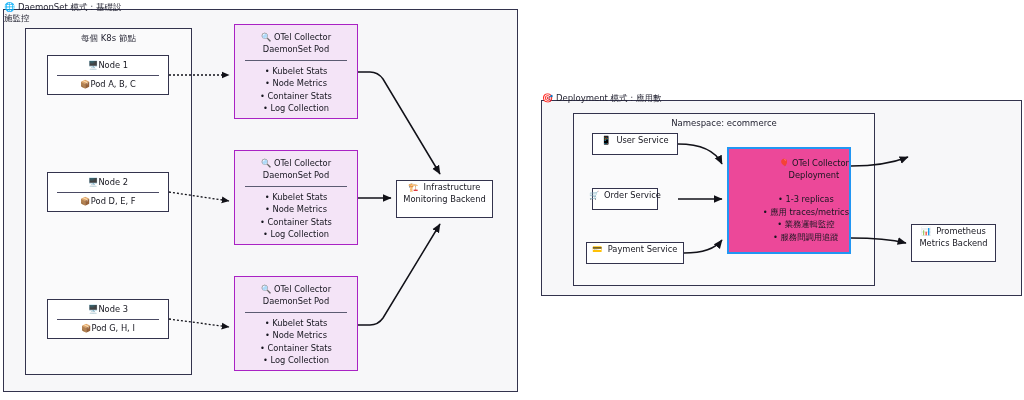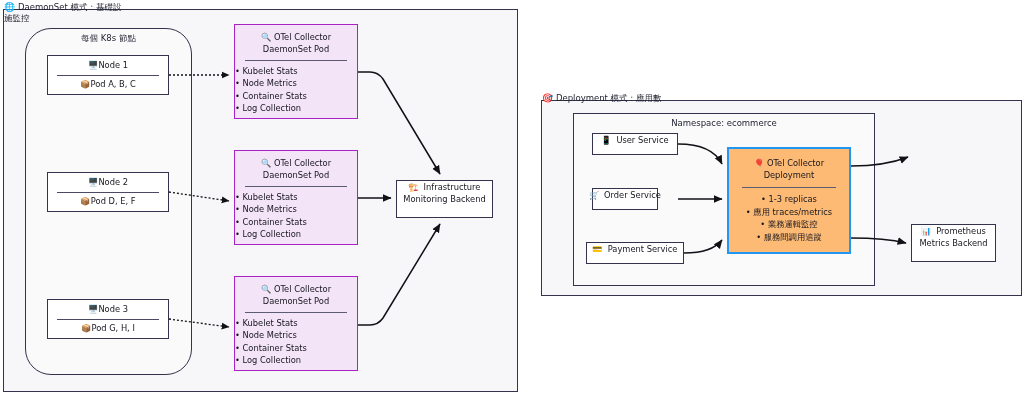--- a/index.html
+++ b/index.html
@@ -104,51 +104,52 @@
     padding-top:6px;
   }
   .pod .title{
     font-size:8.3px;line-height:12px;text-align:center;
   }
   .pod .hr{
     height:0;border-top:1.3px solid #5b5b72;
     margin:5px 10px 4px 10px;
   }
   .pod .bullets{
-    font-size:8.3px;line-height:12.3px;text-align:left;
+    font-size:8.3px;line-height:12.3px;text-align:center;
   }
 
   
   .depl{
     position:absolute;
     box-sizing:border-box;
-    background:#fdba74;
+    background:#ec4899;
     border:2px solid #2196f3;
     display:flex;flex-direction:column;
     color:#16161f;
     padding-top:8px;
+    align-items:flex-end;
   }
   .depl .title{font-size:8.3px;line-height:12px;text-align:center;}
   .depl .hr{height:0;border-top:1.3px solid #5b5b72;margin:6px 13px 5px 13px;}
   .depl .bullets{font-size:8.3px;line-height:12.6px;text-align:center;}
 </style>
 </head>
 <body>
 
 <div class="stage">
 
   <div class="panel" style="left:3px;top:9px;width:515px;height:383px;">
     <div class="panel-title">
       <span class="ico">🌐</span>
       <span>DaemonSet 模式：基礎設</span><br>
       <span>施監控</span>
     </div>
   </div>
 
-  <div class="subpanel" style="left:25px;top:28px;width:167px;height:347px;border-radius:26px;">
+  <div class="subpanel" style="left:25px;top:28px;width:167px;height:347px;">
     <div class="subpanel-title">每個 K8s 節點</div>
   </div>
 
   <div class="splitbox" style="left:47px;top:55px;width:122px;height:40px;">
     <div class="head">
       <span class="ico">🖥️</span>
       <span>Node 1</span>
     </div>
     <div class="hr"></div>
     <div class="body">

